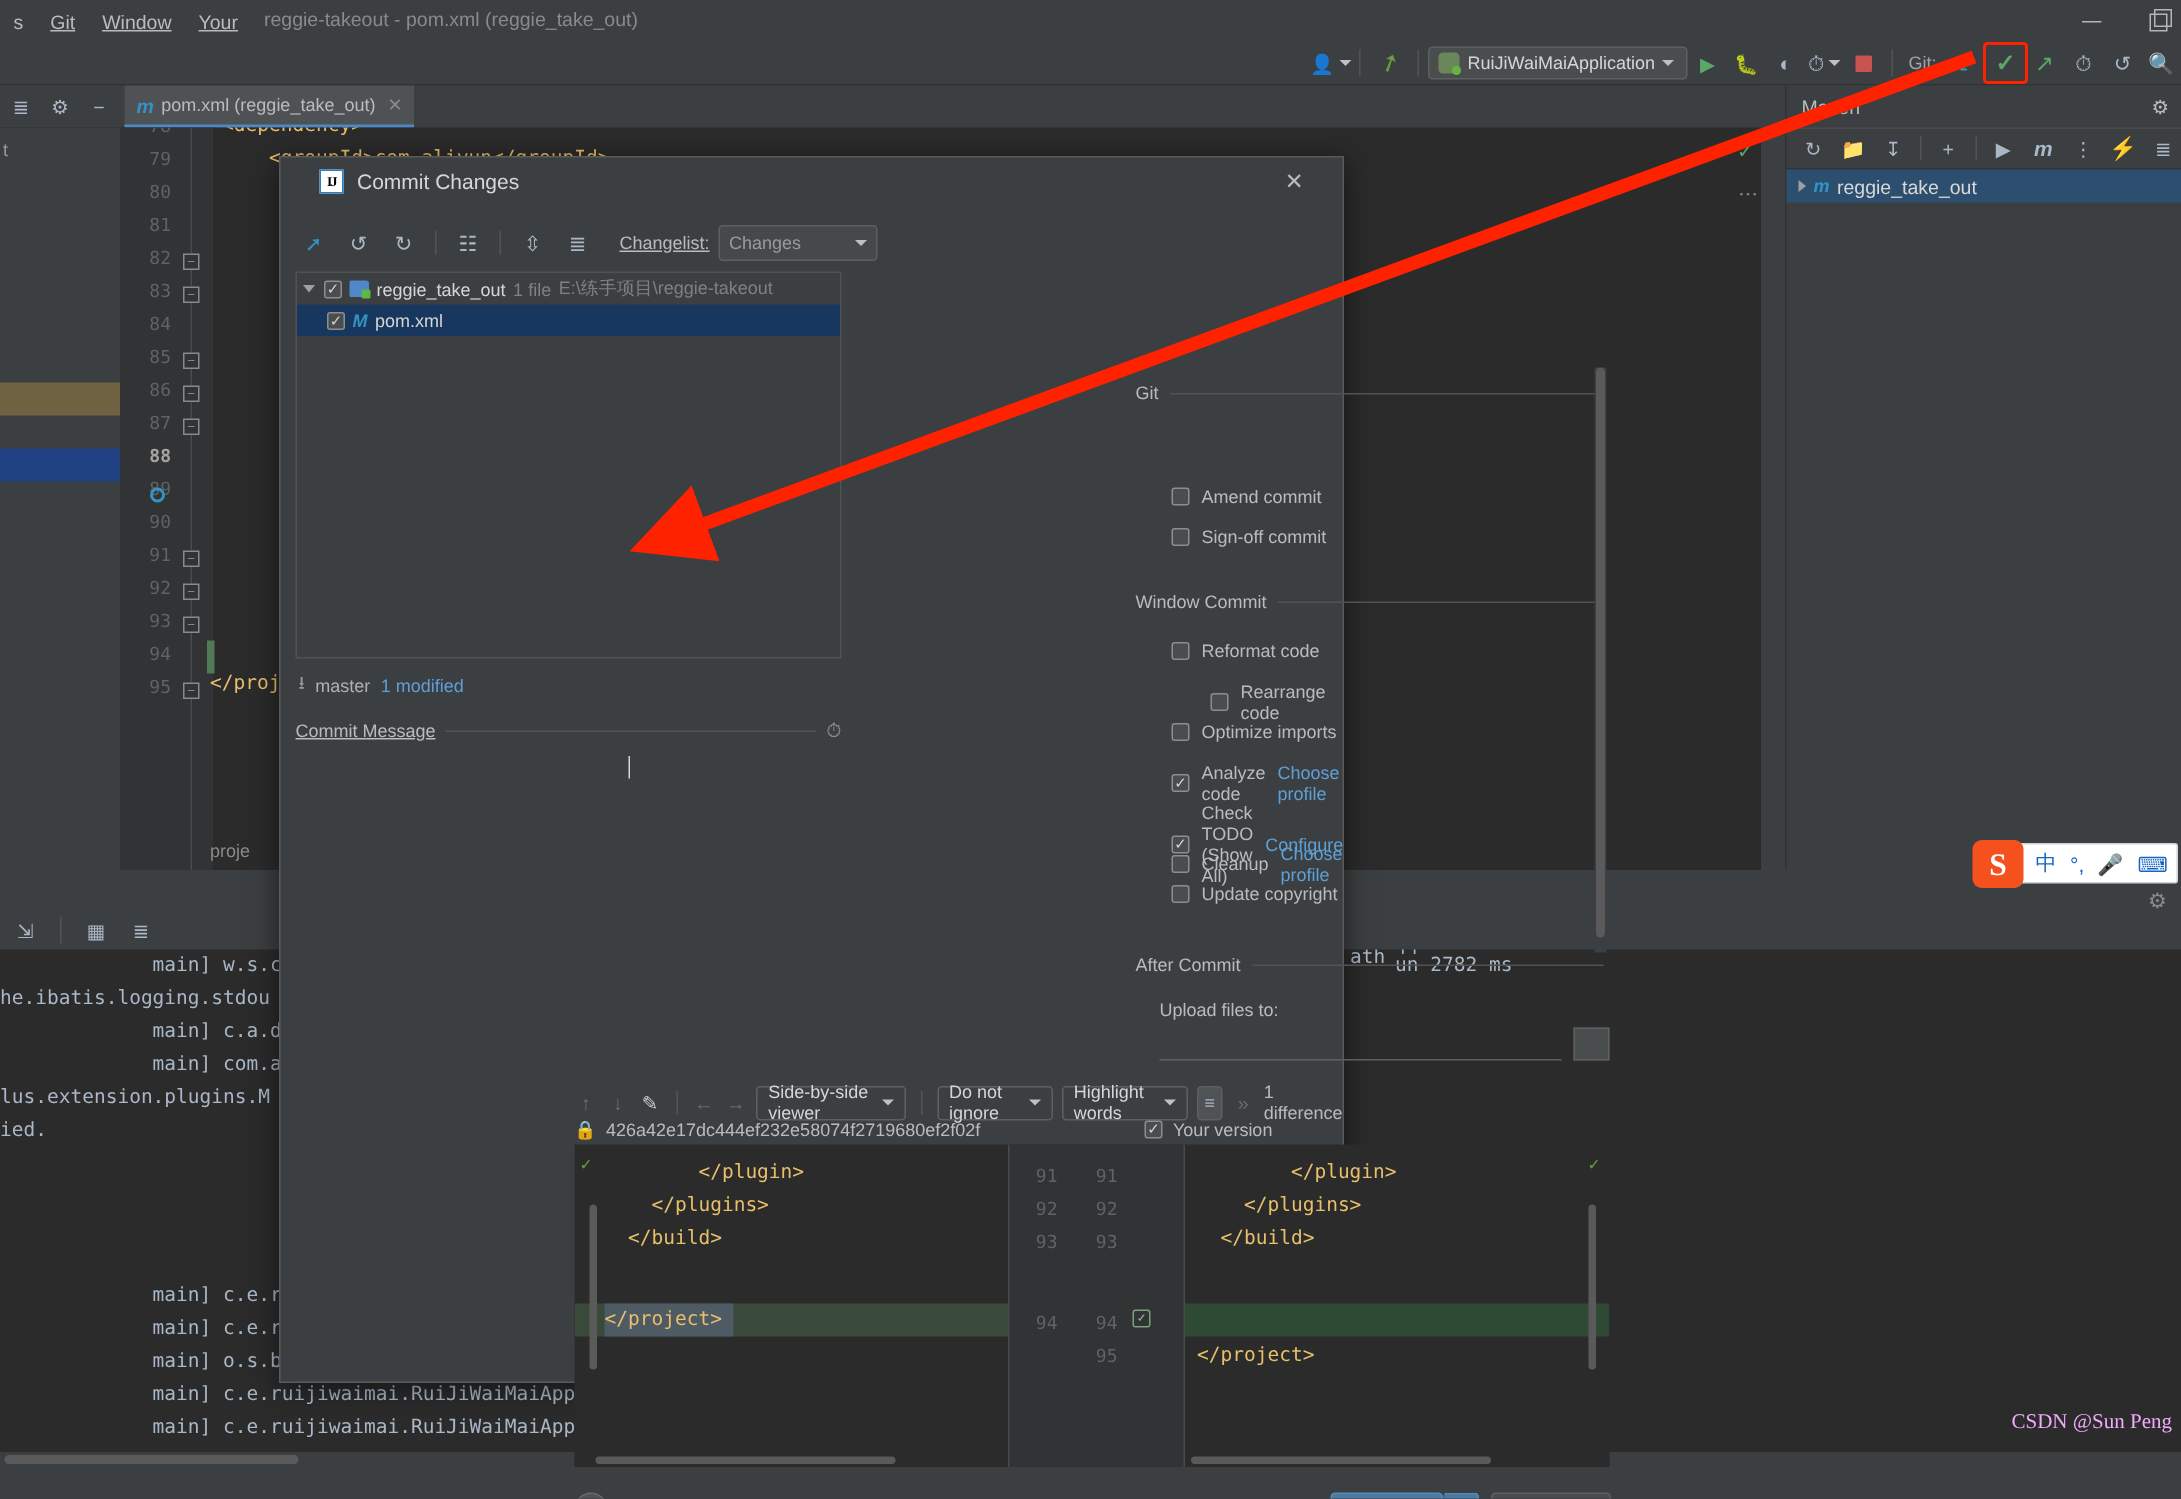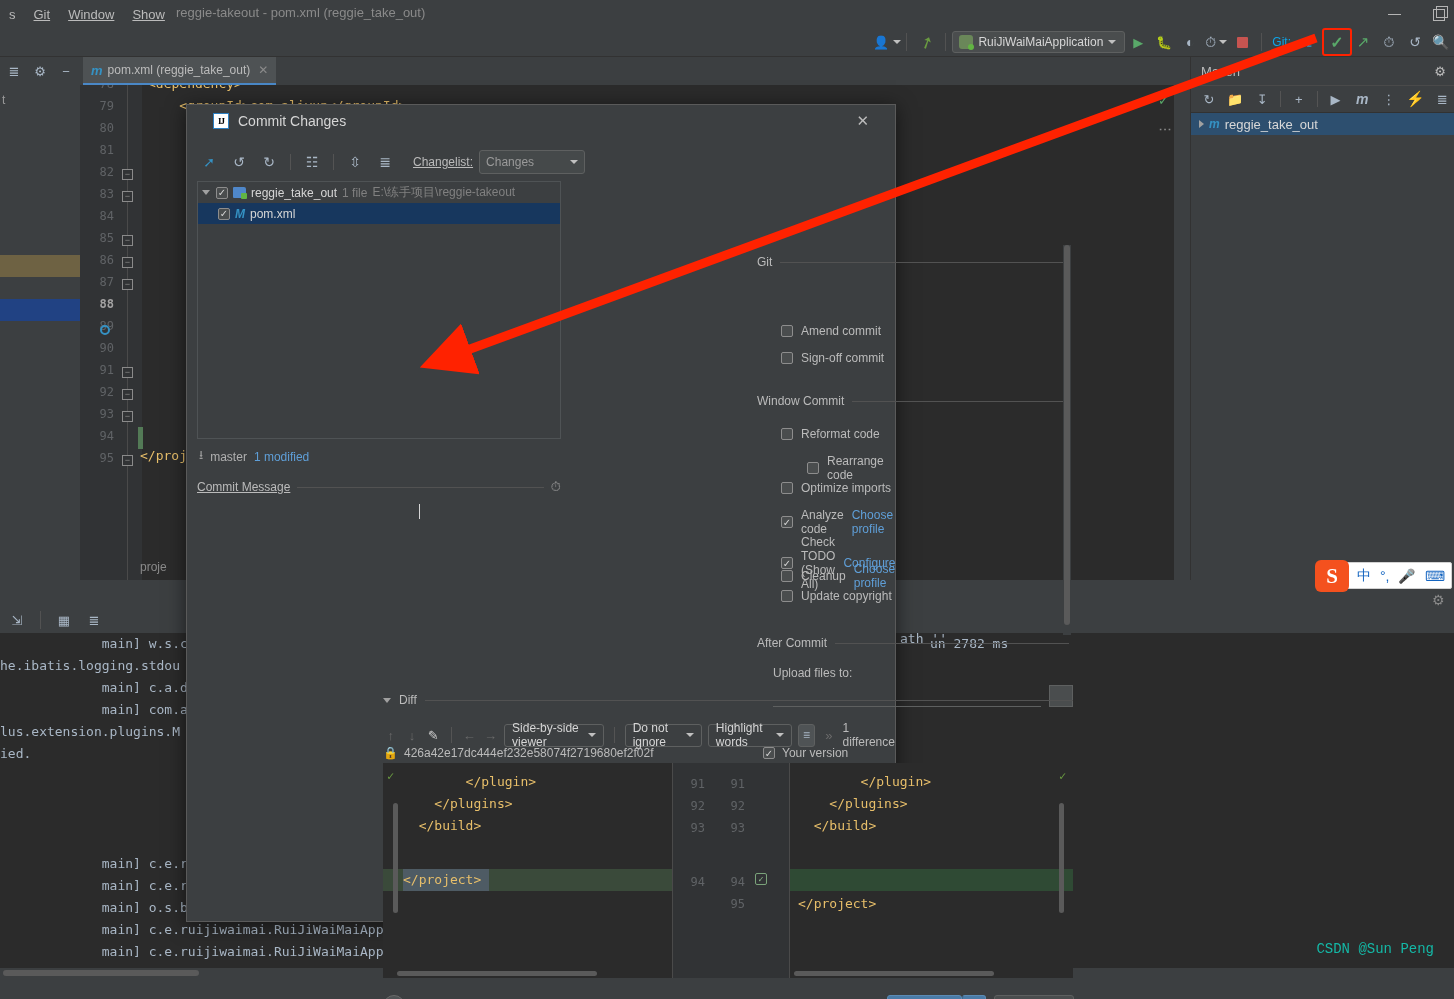--- a/index.html
+++ b/index.html
@@ -51,21 +51,21 @@
   .rc-icon {
     width: 14px; height: 14px; border-radius: 3px;
     background: #6a8759; position: relative; flex: none;
     display:flex;align-items:center;justify-content:center;
   }
   .rc-icon:after { content:""; position:absolute; right:-1px; bottom:-1px; width:6px;height:6px;border-radius:50%;background:#62b543; }
   .caret { width: 0; height: 0; border-left: 4px solid transparent; border-right: 4px solid transparent; border-top: 4px solid #c0c0c0; }
   .ic-run { color: #59a869; font-size: 13px; }
   .ic-debug { color: #8bc34a; }
   .ic-stop { width: 11px; height: 11px; background: #c75450; border-radius: 1px; }
-  .git-label { font-size: 12px; color: #0ea5e9; margin: 0 7px 0 4px; }
+  .git-label { font-size: 12px; color: #a3a3a3; margin: 0 7px 0 4px; }
   .gi-update { color: #3592c4; font-size: 15px; }
   .gi-commit { color: #59a869; font-size: 16px; font-weight: bold; }
   .gi-push  { color: #59a869; font-size: 15px; }
   .gi-grey  { color: #a9b7c6; font-size: 14px; }
   .commit-highlight {
     outline: 2px solid #ff2200; border-radius: 1px;
   }
   .user-ic { color: #a9b7c6; font-size: 13px; }
 
   
@@ -147,22 +147,22 @@
     background: #3c3f41; display: flex; align-items: center; gap: 4px; padding-left: 4px;
   }
   .ct-btn { width:26px;height:22px;display:flex;align-items:center;justify-content:center;color:#a9b7c6;font-size:13px; }
   .console {
     position: absolute; left: 0; top: 633px; width: 1454px; height: 345px;
     background: #2b2b2b; overflow: hidden;
     font-family: "DejaVu Sans Mono", monospace; font-size: 13px; line-height: 22px;
   }
   .cl { position: absolute; white-space: pre; color: #a9b7c6; }
   .watermark {
-    position: absolute; right: 20px; bottom: 18px;
-    color: #14b8a6; font-size: 14px; font-family: Liberation Mono, monospace;
+    position: absolute; right: 6px; bottom: 18px;
+    color: #f0abfc; font-size: 14px; font-family: Liberation Serif, serif;
   }
   .hscroll { position:absolute; left:0; bottom:0; width:1454px; height:10px; background:#3c3f41; }
   .hscroll i { position:absolute; left:3px; top:2px; width:196px; height:6px; background:#5a5a5a; border-radius:3px; display:block; }
 
   
   .dialog {
     position: absolute; left: 186px; top: 104px; width: 710px; height: 818px;
     background: #3c3f41; border: 1px solid #5a5a5a;
     box-shadow: 0 3px 18px rgba(0,0,0,.55);
   }
@@ -309,21 +309,21 @@
 </style>
 </head>
 <body>
 
 <div id="root">
 
   <div class="menubar">
     <div class="menuitem">s</div>
     <div class="menuitem"><u>Git</u></div>
     <div class="menuitem"><u>Window</u></div>
-    <div class="menuitem"><u>Show</u></div>
+    <div class="menuitem"><u>Your</u></div>
     <div class="win-title">reggie-takeout - pom.xml (reggie_take_out)</div>
     <div class="wincontrols">
       <div class="wc wc-min"></div>
       <div class="wc wc-max"></div>
     </div>
   </div>
 
   <div class="toolbar">
     <div class="tb-group">
       <div class="tb-btn">
@@ -613,25 +613,20 @@
       <span class="t">After Commit</span>
       <span class="l"></span>
     </div>
     <div class="upload-lbl">Upload files to:</div>
     <div class="upload-in"></div>
     <div class="upload-btn"></div>
     <div class="dlg-scroll">
         <i></i>
       </div>
 
-    <div class="diff-head">
-      <span class="diff-tri"></span>
-      <span class="cm-title">Diff</span>
-      <span class="cm-line"></span>
-    </div>
     <div class="diff-toolbar">
       <div class="df-btn dis">↑</div>
       <div class="df-btn dis">↓</div>
       <div class="df-btn" style="color:#cfcfcf">✎</div>
       <div class="df-sep"></div>
       <div class="df-btn dis">←</div>
       <div class="df-btn dis">→</div>
       <div class="df-sel">
         <span>Side-by-side viewer</span>
         <span class="caret"></span>

